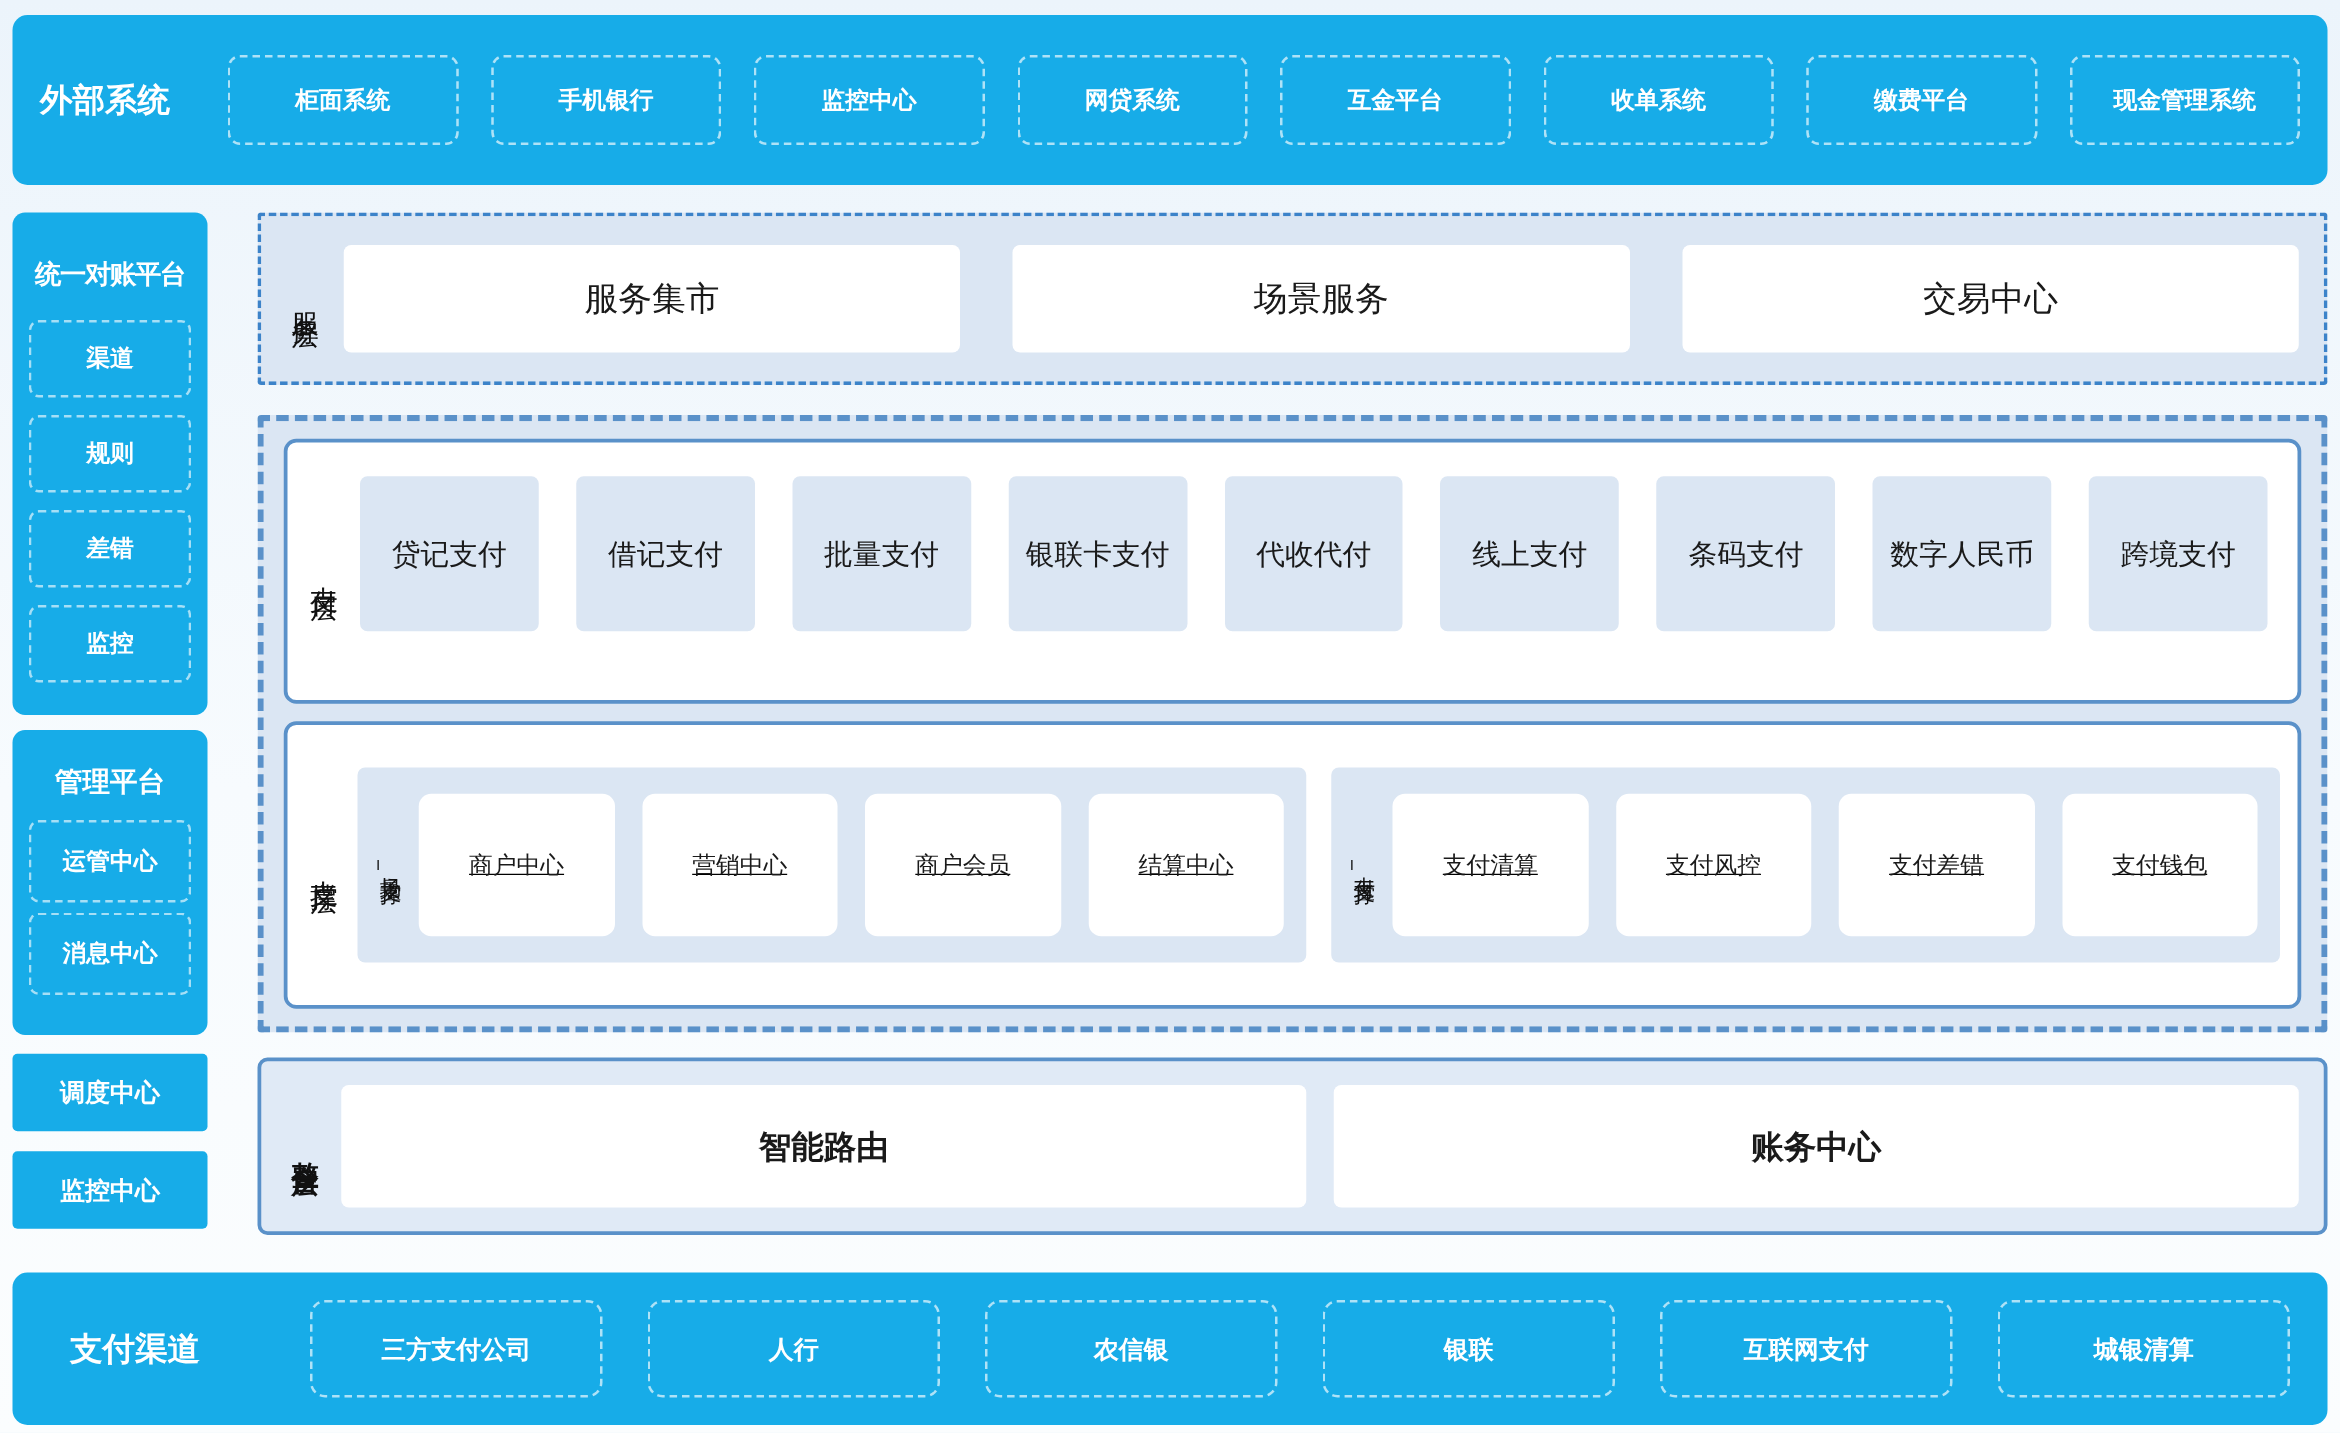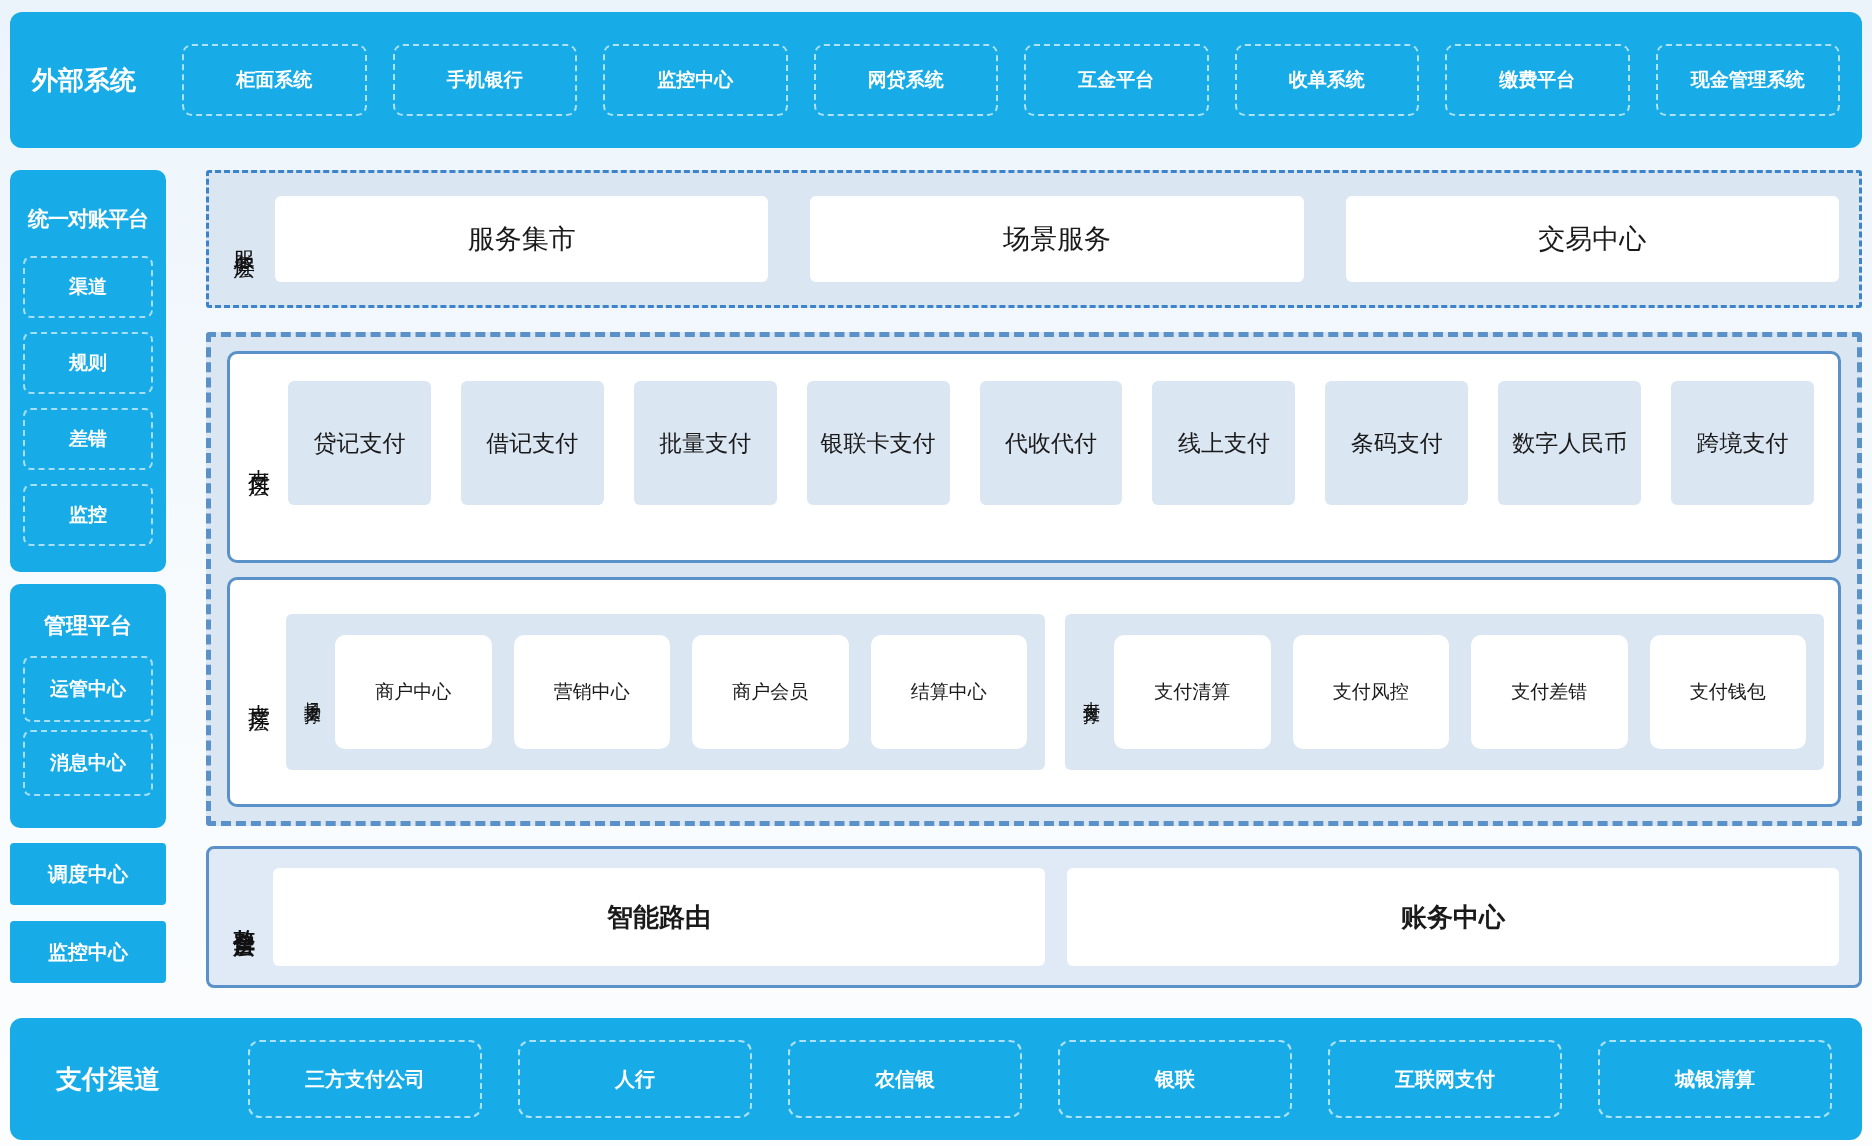--- a/index.html
+++ b/index.html
@@ -62,21 +62,21 @@
                       border-radius:3px; padding:14px 16px; }
   .solid-box { background:#fff; border:3px solid #5a91c9; border-radius:10px;
                display:flex; align-items:center; }
   .payment-box { height:212px; padding:0 12px 0 18px; }
   .payment-items { flex:1; display:flex; gap:30px; margin:0 12px 28px 18px; }
   .payment-item { flex:1; height:124px; background:#dbe6f3; border-radius:6px; color:#1a1a1a;
                   font-size:23px; display:flex; align-items:center; justify-content:center; }
   .support-box { height:230px; margin-top:14px; padding:0 14px 0 18px; }
   .support-panels { flex:1; display:flex; gap:20px; margin-left:16px; }
   .support-panel { flex:1; background:#dbe6f3; border-radius:6px; height:156px;
-                   display:flex; align-items:center; padding:0 18px; }
+                   display:flex; align-items:center; padding:0 18px;text-decoration:underline; }
   .panel-label { writing-mode:vertical-rl; text-orientation:upright; color:#111;
                  font-size:17px; letter-spacing:2px; line-height:1; margin-right:14px; }
   .panel-items { flex:1; display:flex; gap:22px; }
   .panel-items .white-box { flex:1; height:114px; border-radius:10px; font-size:19px; }
 
   .integration-layer { margin-top:20px; height:142px; background:#e0eaf6;
                        border:3px solid #5a91c9; border-radius:8px;
                        display:flex; align-items:center; padding:0 20px 0 24px;font-weight:bold; }
   .integration-items { flex:1; display:flex; gap:22px; margin-left:18px; }
   .integration-items .white-box { flex:1; height:98px; font-size:26px; }

